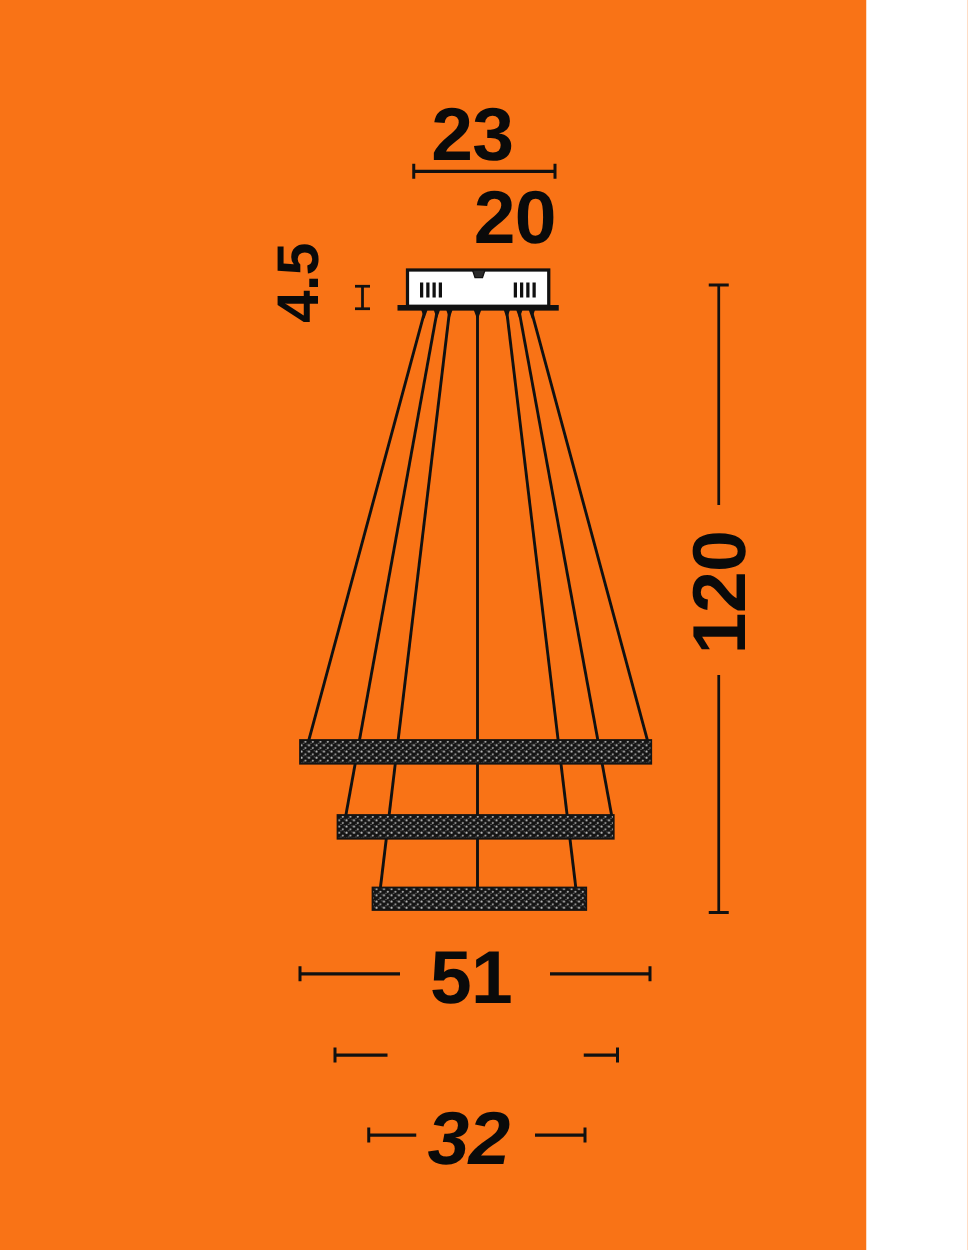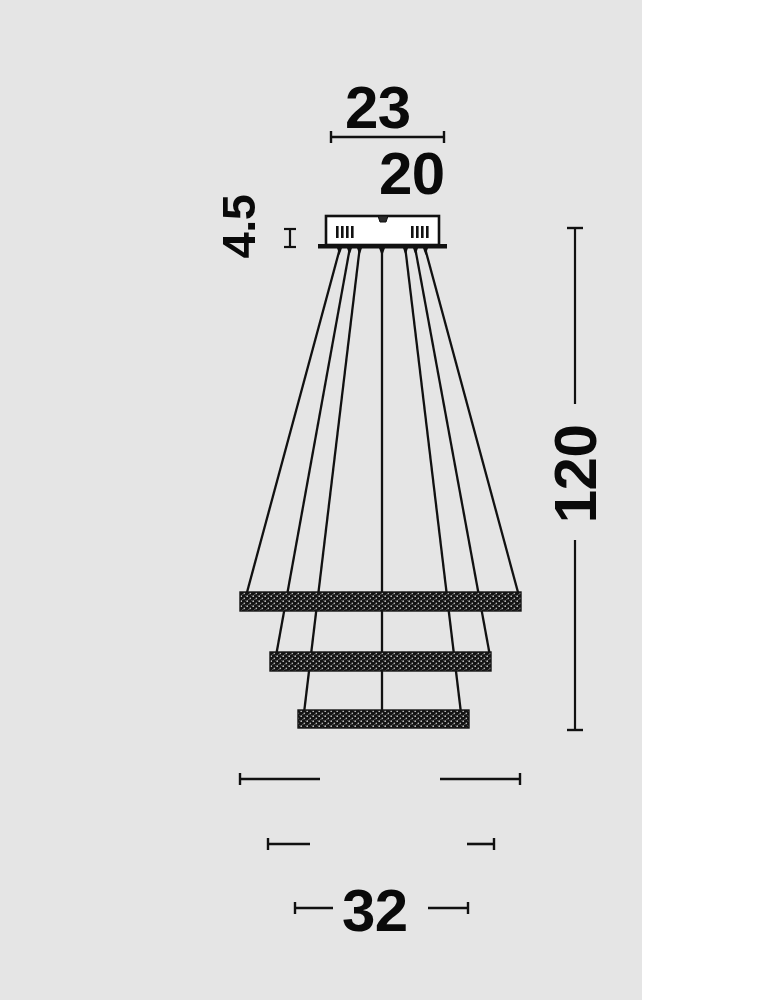--- a/index.html
+++ b/index.html
@@ -9,23 +9,23 @@
   }
   body {
     width: 774px;
     height: 1000px;
     font-family: "Liberation Sans", sans-serif;
     color: #000000;
     overflow: hidden;
   }
   #drawing-root {
     position: relative;
-    width: 642px;
+    width: 693px;
     height: 1000px;
-    background: #e5e5e5;
+    background: #f97316;
   }
   .dim-text {
     position: absolute;
     font-family: "Liberation Sans", sans-serif;
     font-weight: bold;
     color: #0a0a0a;
     line-height: 1;
     white-space: nowrap;
     letter-spacing: -0.5px;
   }
@@ -161,17 +161,18 @@
   </svg>
 
   <div class="dim-text" style="left:345px; top:78px; font-size:60px;">23</div>
 
   <div class="dim-text" style="left:343px; top:144px; font-size:60px;margin-left:36px;">20</div>
 
   <div class="dim-text rot" style="left:178px; top:203px; width:120px; text-align:center; font-size:47px; transform: rotate(-90deg);">4.5</div>
 
   <div class="dim-text rot" style="left:496px; top:444px; width:160px; text-align:center; font-size:60px; transform: rotate(-90deg);">120</div>
 
+  <div class="dim-text" style="left:344px; top:752px; font-size:60px;">51</div>
 
 
-  <div class="dim-text" style="left:342px; top:881px; font-size:60px;">32</div>
+  <div class="dim-text" style="left:342px; top:881px; font-size:60px;font-style:italic;">32</div>
 
 </div>
 
 </body></html>

